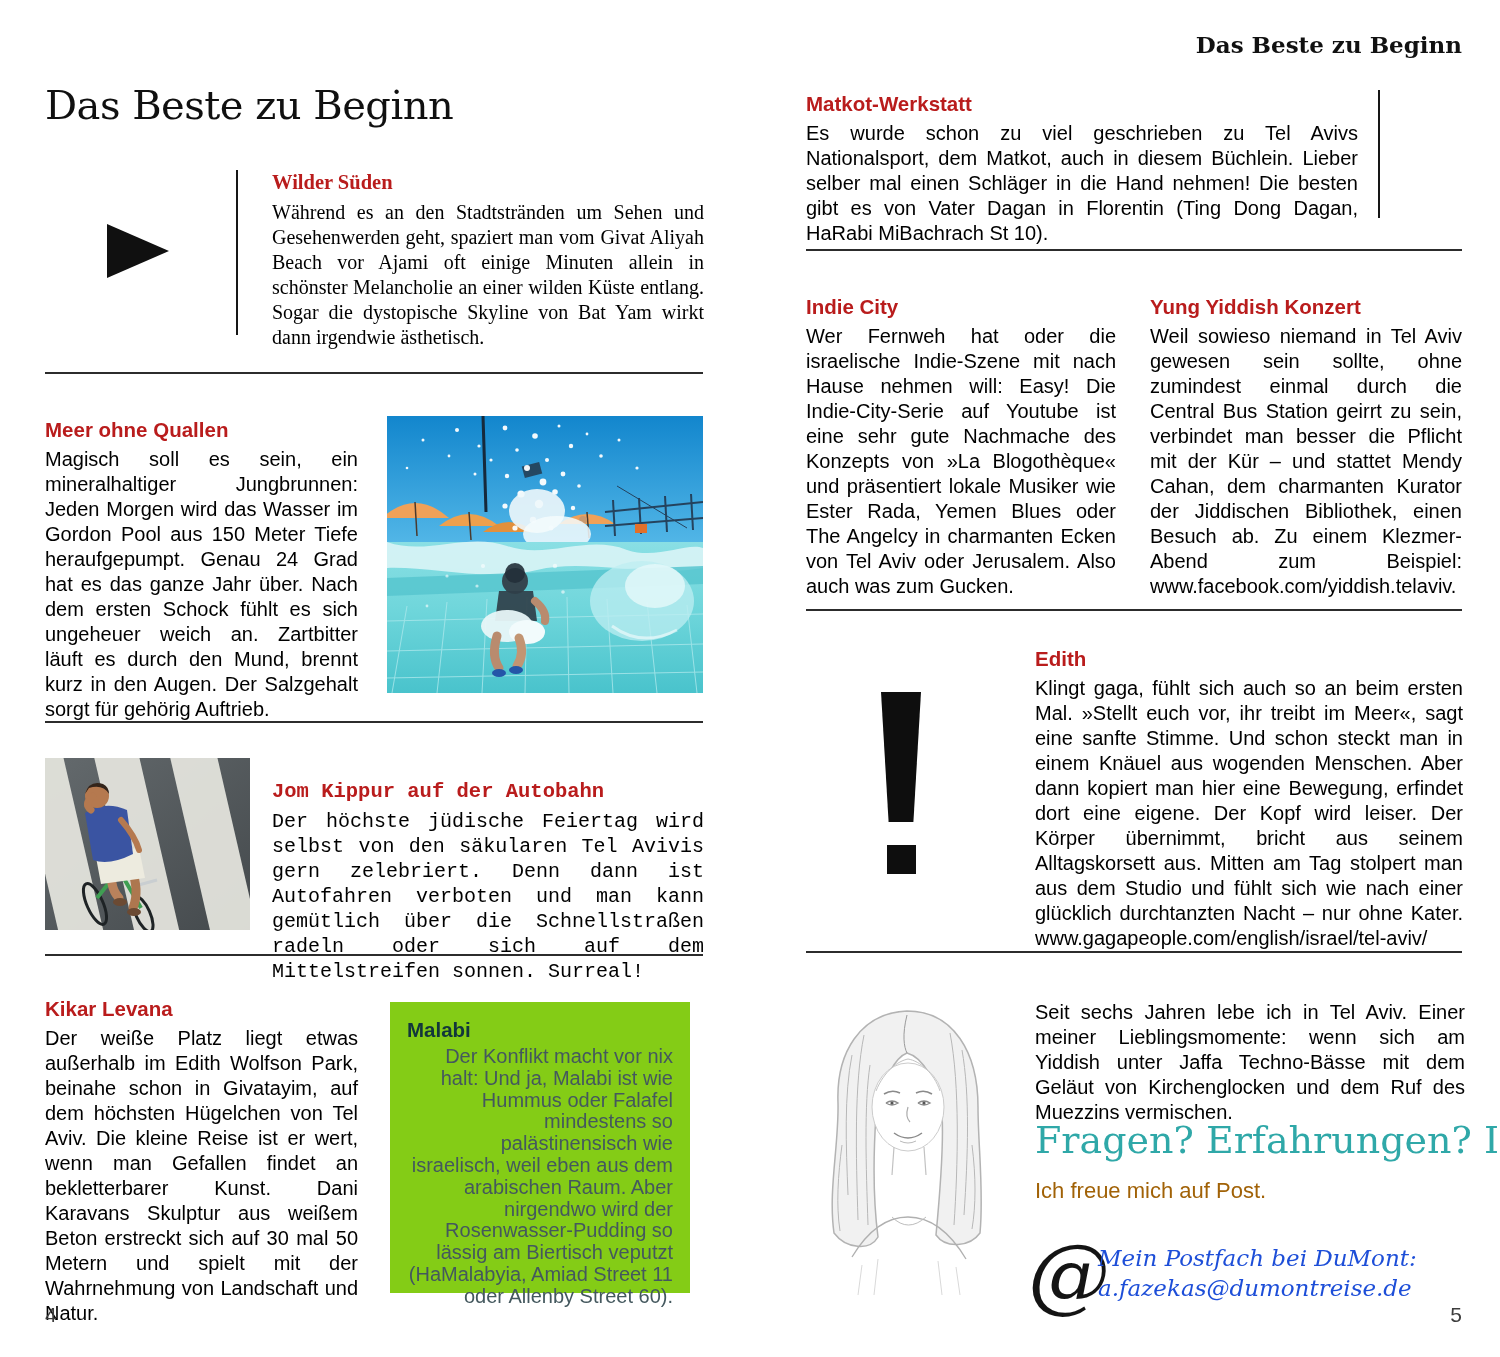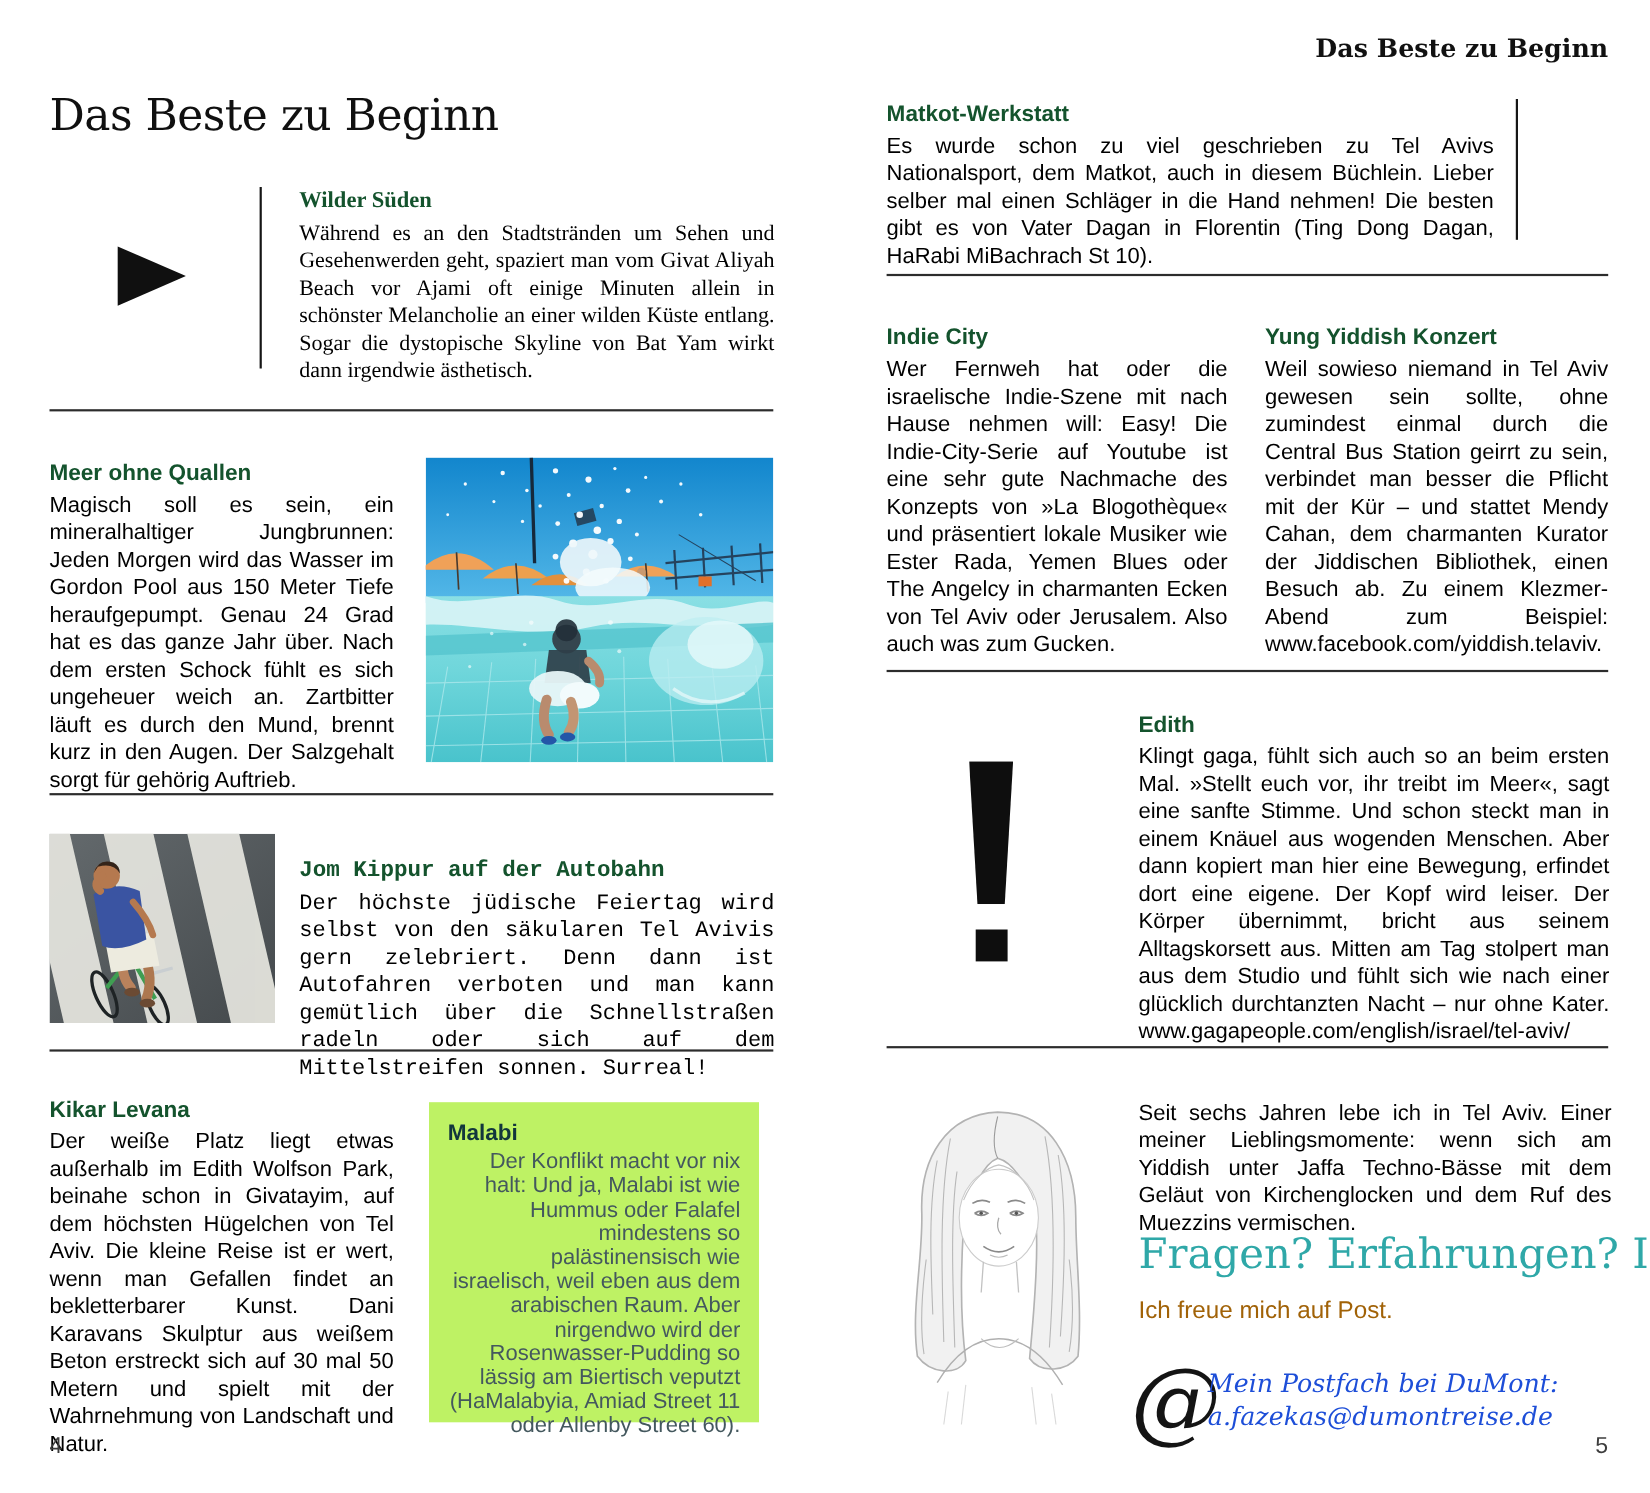--- a/index.html
+++ b/index.html
@@ -2,28 +2,28 @@
 <html lang="de"><head>
 <meta charset="utf-8">
 <style>
   *{margin:0;padding:0;box-sizing:border-box}
   html,body{background:#ffffff}
   body{width:1500px;height:1357px;position:relative;font-family:"Liberation Sans",sans-serif;color:#3b3b3b}
   .canvas{position:absolute;left:0;top:0;width:1500px;height:1357px;background:#fff;overflow:hidden}
   .abs{position:absolute}
   .page-title{font-family:"DejaVu Serif","Liberation Serif",serif;font-size:40px;font-weight:500;color:#101010;letter-spacing:-0.5px;white-space:nowrap}
   .running-head{font-family:"DejaVu Serif","Liberation Serif",serif;font-size:23px;font-weight:bold;color:#111;text-align:right}
-  .sec-title{font-weight:bold;font-size:20.5px;line-height:25px;color:#14532d;margin-bottom:5px}
+  .sec-title{font-weight:bold;font-size:20.5px;line-height:25px;color:#b91c1c;margin-bottom:5px}
   .body-text{font-size:20px;line-height:25px;text-align:justify;color:#000000;hyphens:auto;-webkit-hyphens:auto}
   .hr{position:absolute;height:2px;background:#2c2c2c}
   .vr{position:absolute;width:2px;background:#161616}
   .tri{width:0;height:0;border-left:62px solid #101010;border-top:27px solid transparent;border-bottom:27px solid transparent}
   .excl-bar{position:absolute;left:881px;top:692px;width:40px;height:130px;background:#0e0e0e;clip-path:polygon(0 0,100% 0,81% 100%,19% 100%)}
   .excl-dot{position:absolute;left:887px;top:845px;width:29px;height:29px;background:#0e0e0e}
-  .malabi-box{position:absolute;left:390px;top:1002px;width:300px;height:291px;background:#bef264;padding:15px 17px}
+  .malabi-box{position:absolute;left:390px;top:1002px;width:300px;height:291px;background:#84cc16;padding:15px 17px}
   .malabi-box .sec-title{color:#12363c;margin-bottom:4px}
   .malabi-body{font-size:20px;line-height:21.8px;color:#44585e;text-align:right}
   .cta-heading{font-family:"DejaVu Serif","Liberation Serif",serif;font-size:38px;color:#2fa8a8;white-space:nowrap}
   .cta-text{font-size:22px;color:#a16207}
   .mail-block{font-family:"DejaVu Serif","Liberation Serif",serif;font-style:italic;font-size:23px;line-height:30px;color:#1d4ed8}
   .at-glyph{font-family:"DejaVu Serif","Liberation Serif",serif;font-style:italic;font-size:82px;line-height:1;color:#141414}
   .pagenum{font-size:21px;color:#3d3d3d}
   img,svg{display:block}
 </style>
 </head>

